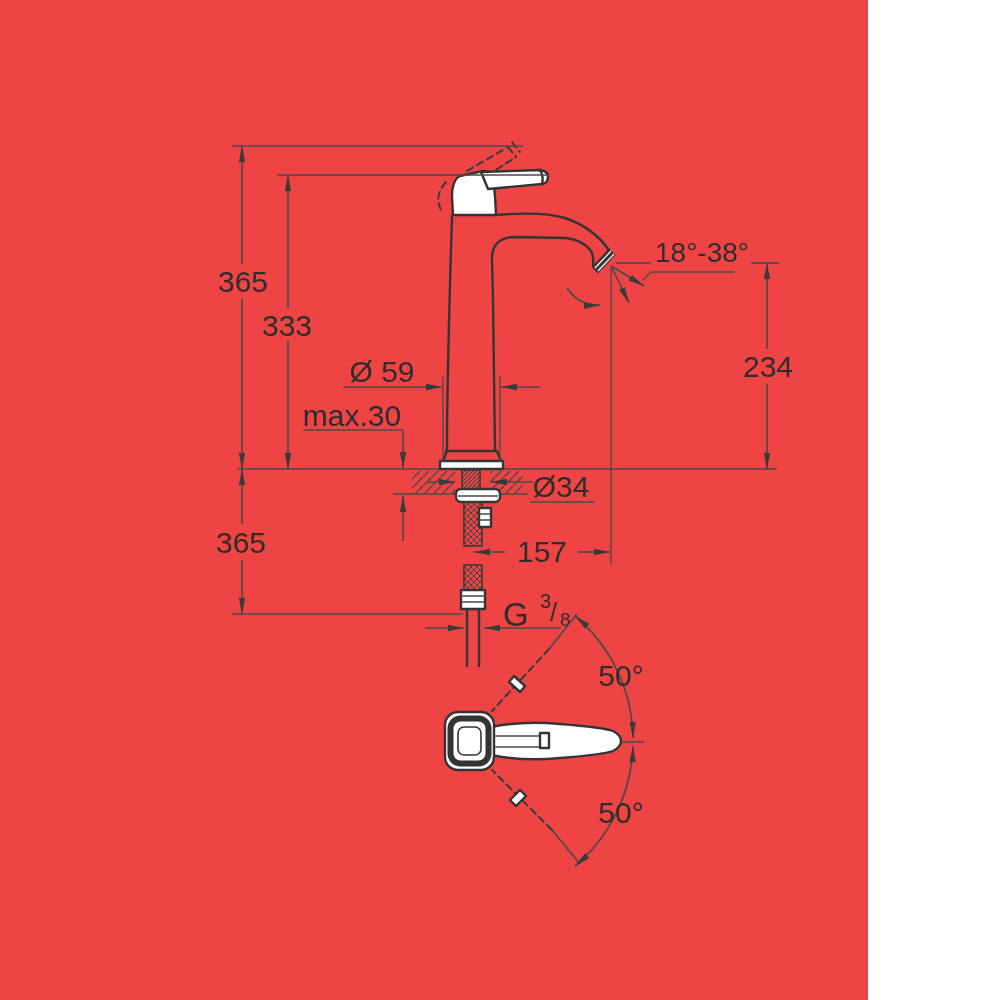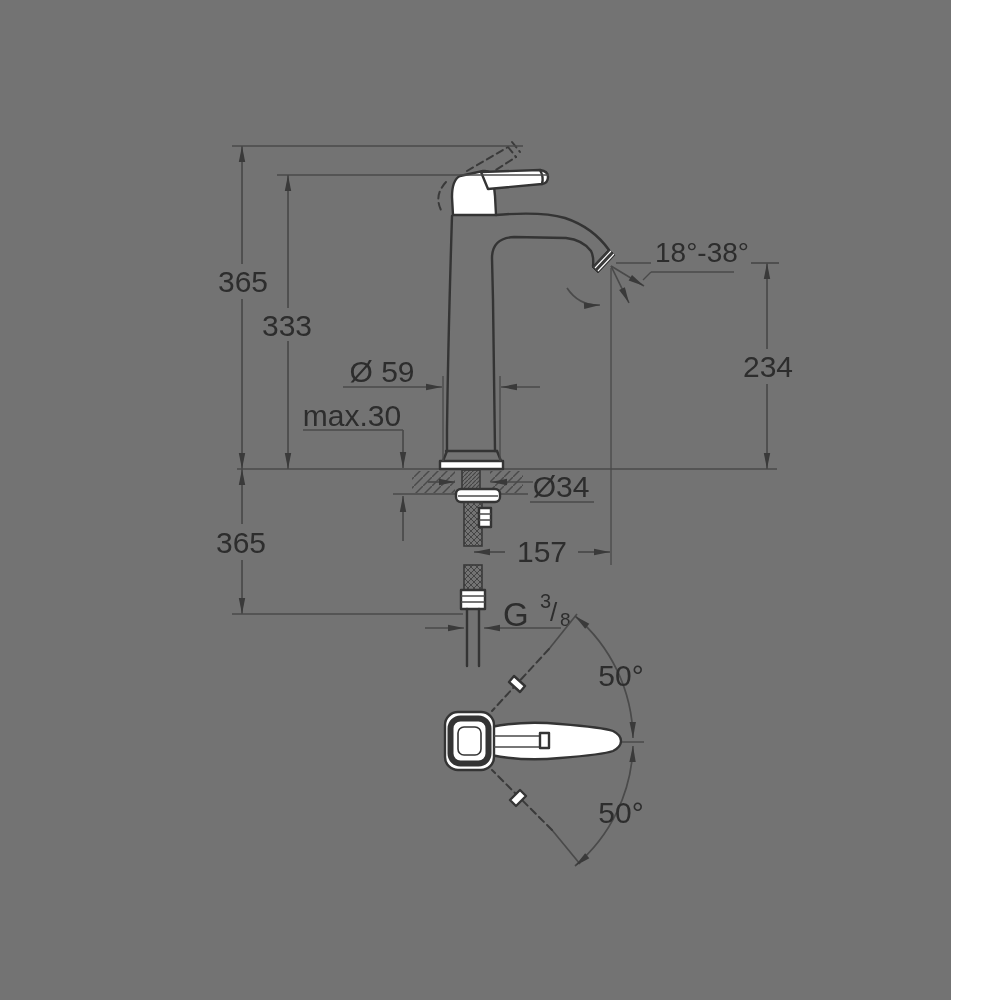--- a/index.html
+++ b/index.html
@@ -1,16 +1,16 @@
 <!DOCTYPE html>
 <html><head>
 <meta charset="utf-8">
 <style>
   html,body{margin:0;padding:0;background:#fff;}
-  #stage{position:relative;width:951px;height:1000px;background:#737373;overflow:hidden;}
+  #stage{position:relative;width:868px;height:1000px;background:#ef4444;overflow:hidden;}
   svg{display:block;}
   text{font-family:"Liberation Sans","DejaVu Sans",sans-serif;fill:#2d2d2d;}
   .dim{stroke:#4a4a4a;stroke-width:1.7;fill:none;}
   .thin{stroke:#4a4a4a;stroke-width:1.3;fill:none;}
   .obj{stroke:#343434;stroke-width:2.4;fill:none;stroke-linecap:round;stroke-linejoin:round;}
   .objf{stroke:#343434;stroke-width:2.4;fill:#ffffff;stroke-linejoin:round;}
   .dash{stroke:#3a3a3a;stroke-width:2;fill:none;stroke-dasharray:7 4.5;stroke-linecap:round;}
   .lbl{font-size:30px;}
   .lblm{font-size:28px;}
 </style>

